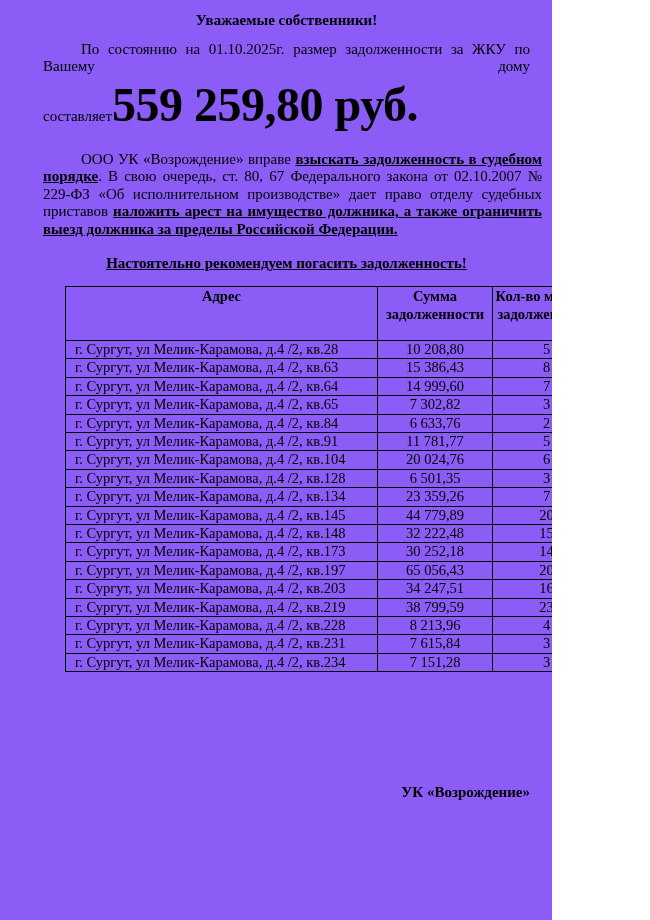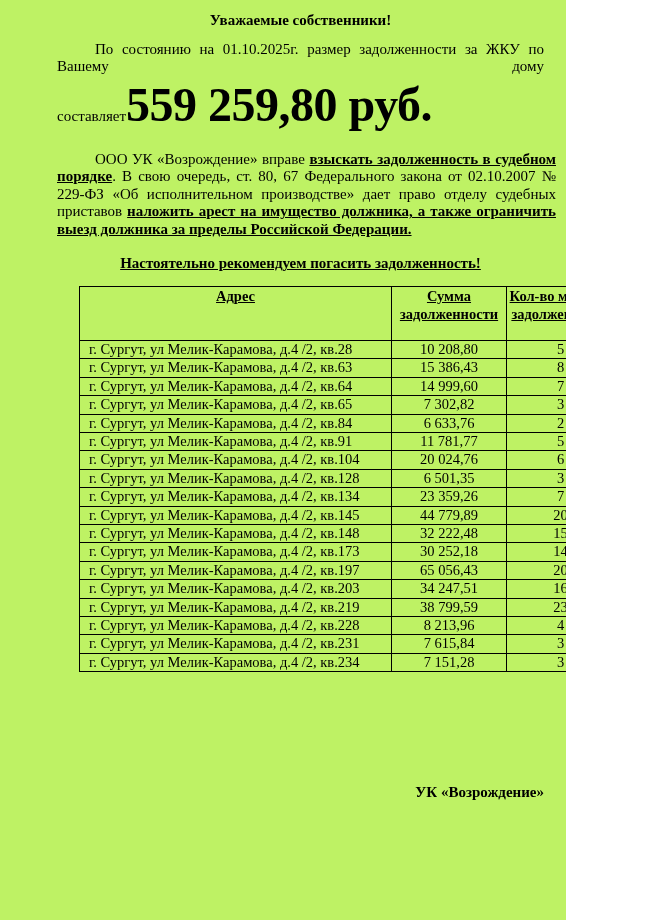--- a/index.html
+++ b/index.html
@@ -4,25 +4,24 @@
 <style>
   html, body {
     margin: 0;
     padding: 0;
     background: #ffffff;
   }
   .page {
     position: relative;
     width: 552px;
     height: 920px;
-    background: #bef264;
+    background: #8b5cf6;
     color: #000000;
     font-family: "Liberation Serif", "DejaVu Serif", serif;
     overflow: hidden;
-    padding-left: 14px;
   }
   .doc-title {
     margin: 12px 22px 0 43px;
     text-align: center;
     font-size: 15px;
     font-weight: bold;
     line-height: 17.5px;
   }
   .intro-line {
     margin: 11px 22px 0 43px;
@@ -76,21 +75,20 @@
   .debt-table th, .debt-table td {
     border: 1px solid #000000;
     padding: 0;
     overflow: hidden;
   }
   .debt-table th {
     font-weight: bold;
     vertical-align: top;
     height: 53px;
     line-height: 18px;
-    text-decoration: underline;
   }
   .debt-table td {
     height: 17px;
     line-height: 17.4px;
     white-space: nowrap;
   }
   .debt-table td.addr {
     text-align: left;
     padding-left: 9px;
     margin-top: 33px;

